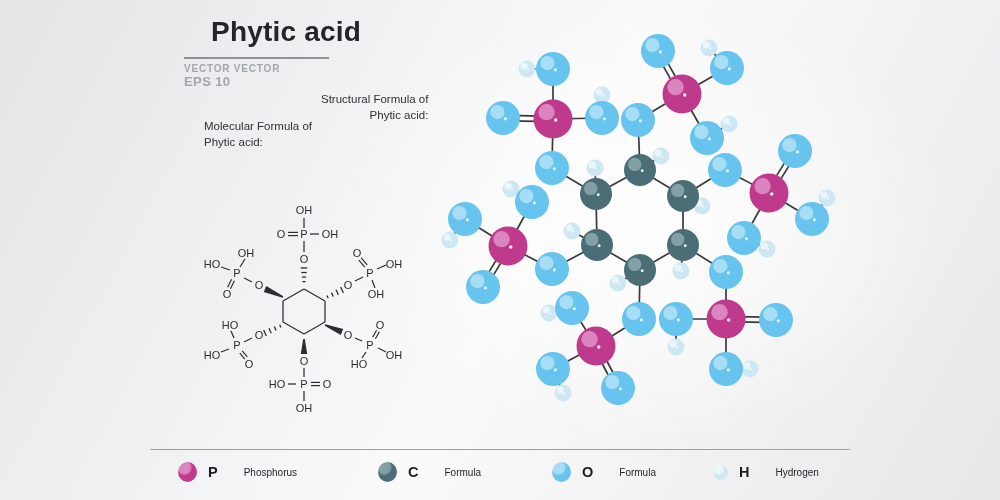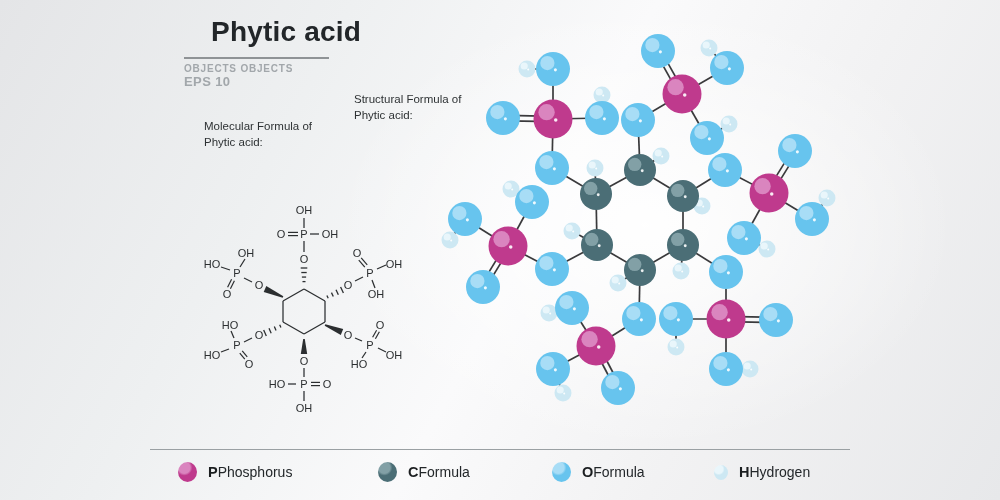--- a/index.html
+++ b/index.html
@@ -13,31 +13,31 @@
   .abs { position:absolute; }
   #diagram { position:absolute; left:0; top:0; width:1000px; height:500px; pointer-events:none; }
 
   .title { left:183px; top:16px; font-size:28px; font-weight:bold; color:#222629; letter-spacing:0.2px;margin-left:28px; }
   .title-rule { left:184px; top:57px; width:145px; height:2px; background:#8f9396; }
   .sub1 { left:184px; top:63px; font-size:10px; font-weight:bold; letter-spacing:0.8px; color:#a2a7ab; }
   .sub2 { left:184px; top:74px; font-size:13px; font-weight:bold; letter-spacing:0.4px; color:#a2a7ab; }
 
   .small-label { font-size:11.5px; line-height:1.35; color:#2e3234; white-space:pre-line; }
   .mol-label   { left:184px; top:119px;margin-left:20px; }
-  .struct-label{ left:354px; top:92px; }
+  .struct-label{ left:321px; top:92px;text-align:right; }
 
   .formula { left:182px; top:146px; font-size:27px; font-weight:bold; color:#232629; line-height:34px; }
   .formula sub { font-size:14px; font-weight:bold; line-height:0; vertical-align:-7px; letter-spacing:0; }
 
   .legend-line { left:150px; top:449px; width:700px; height:1px; background:#9aa0a3; }
   .legend-item { top:461px; height:22px; display:flex; align-items:center; }
   .ball { display:inline-block; width:19px; height:20px; border-radius:50%; }
   .ball-h { width:14px; height:15px; }
   .legend-sym { font-size:14.5px; font-weight:bold; color:#1b1e20; margin-left:11px; }
-  .legend-name { font-size:14px; color:#23272a; margin-left:0; }
+  .legend-name { font-size:10px; color:#23272a; margin-left:26px; }
 </style>
 </head>
 <body>
 
 <div class="canvas">
 
   <svg id="diagram" viewBox="0 0 1000 500">
     <g id="g2d">
         <line x1="304" y1="289" x2="325" y2="301" stroke="#2b2e30" stroke-width="1.25"></line>
         <line x1="325" y1="301" x2="325" y2="322" stroke="#2b2e30" stroke-width="1.25"></line>
@@ -450,21 +450,21 @@
         <g>
           <circle cx="508" cy="246" r="19.5" fill="#bf3a8d"></circle>
           <circle cx="501.565" cy="239.175" r="8.19" fill="#da85bf"></circle>
           <circle cx="510.73" cy="246.975" r="1.755" fill="#ffffff" fill-opacity="0.9"></circle>
         </g>
       </g>
   </svg>
 
   <div class="abs title">Phytic acid</div>
   <div class="abs title-rule"></div>
-  <div class="abs sub1">OBJECTS OBJECTS</div>
+  <div class="abs sub1">VECTOR VECTOR</div>
   <div class="abs sub2">EPS 10</div>
 
   <div class="abs small-label mol-label">Molecular Formula of
 Phytic acid:</div>
 
   <div class="abs small-label struct-label">Structural  Formula of
 Phytic acid:</div>
 
   <div class="abs legend-line"></div>
 

